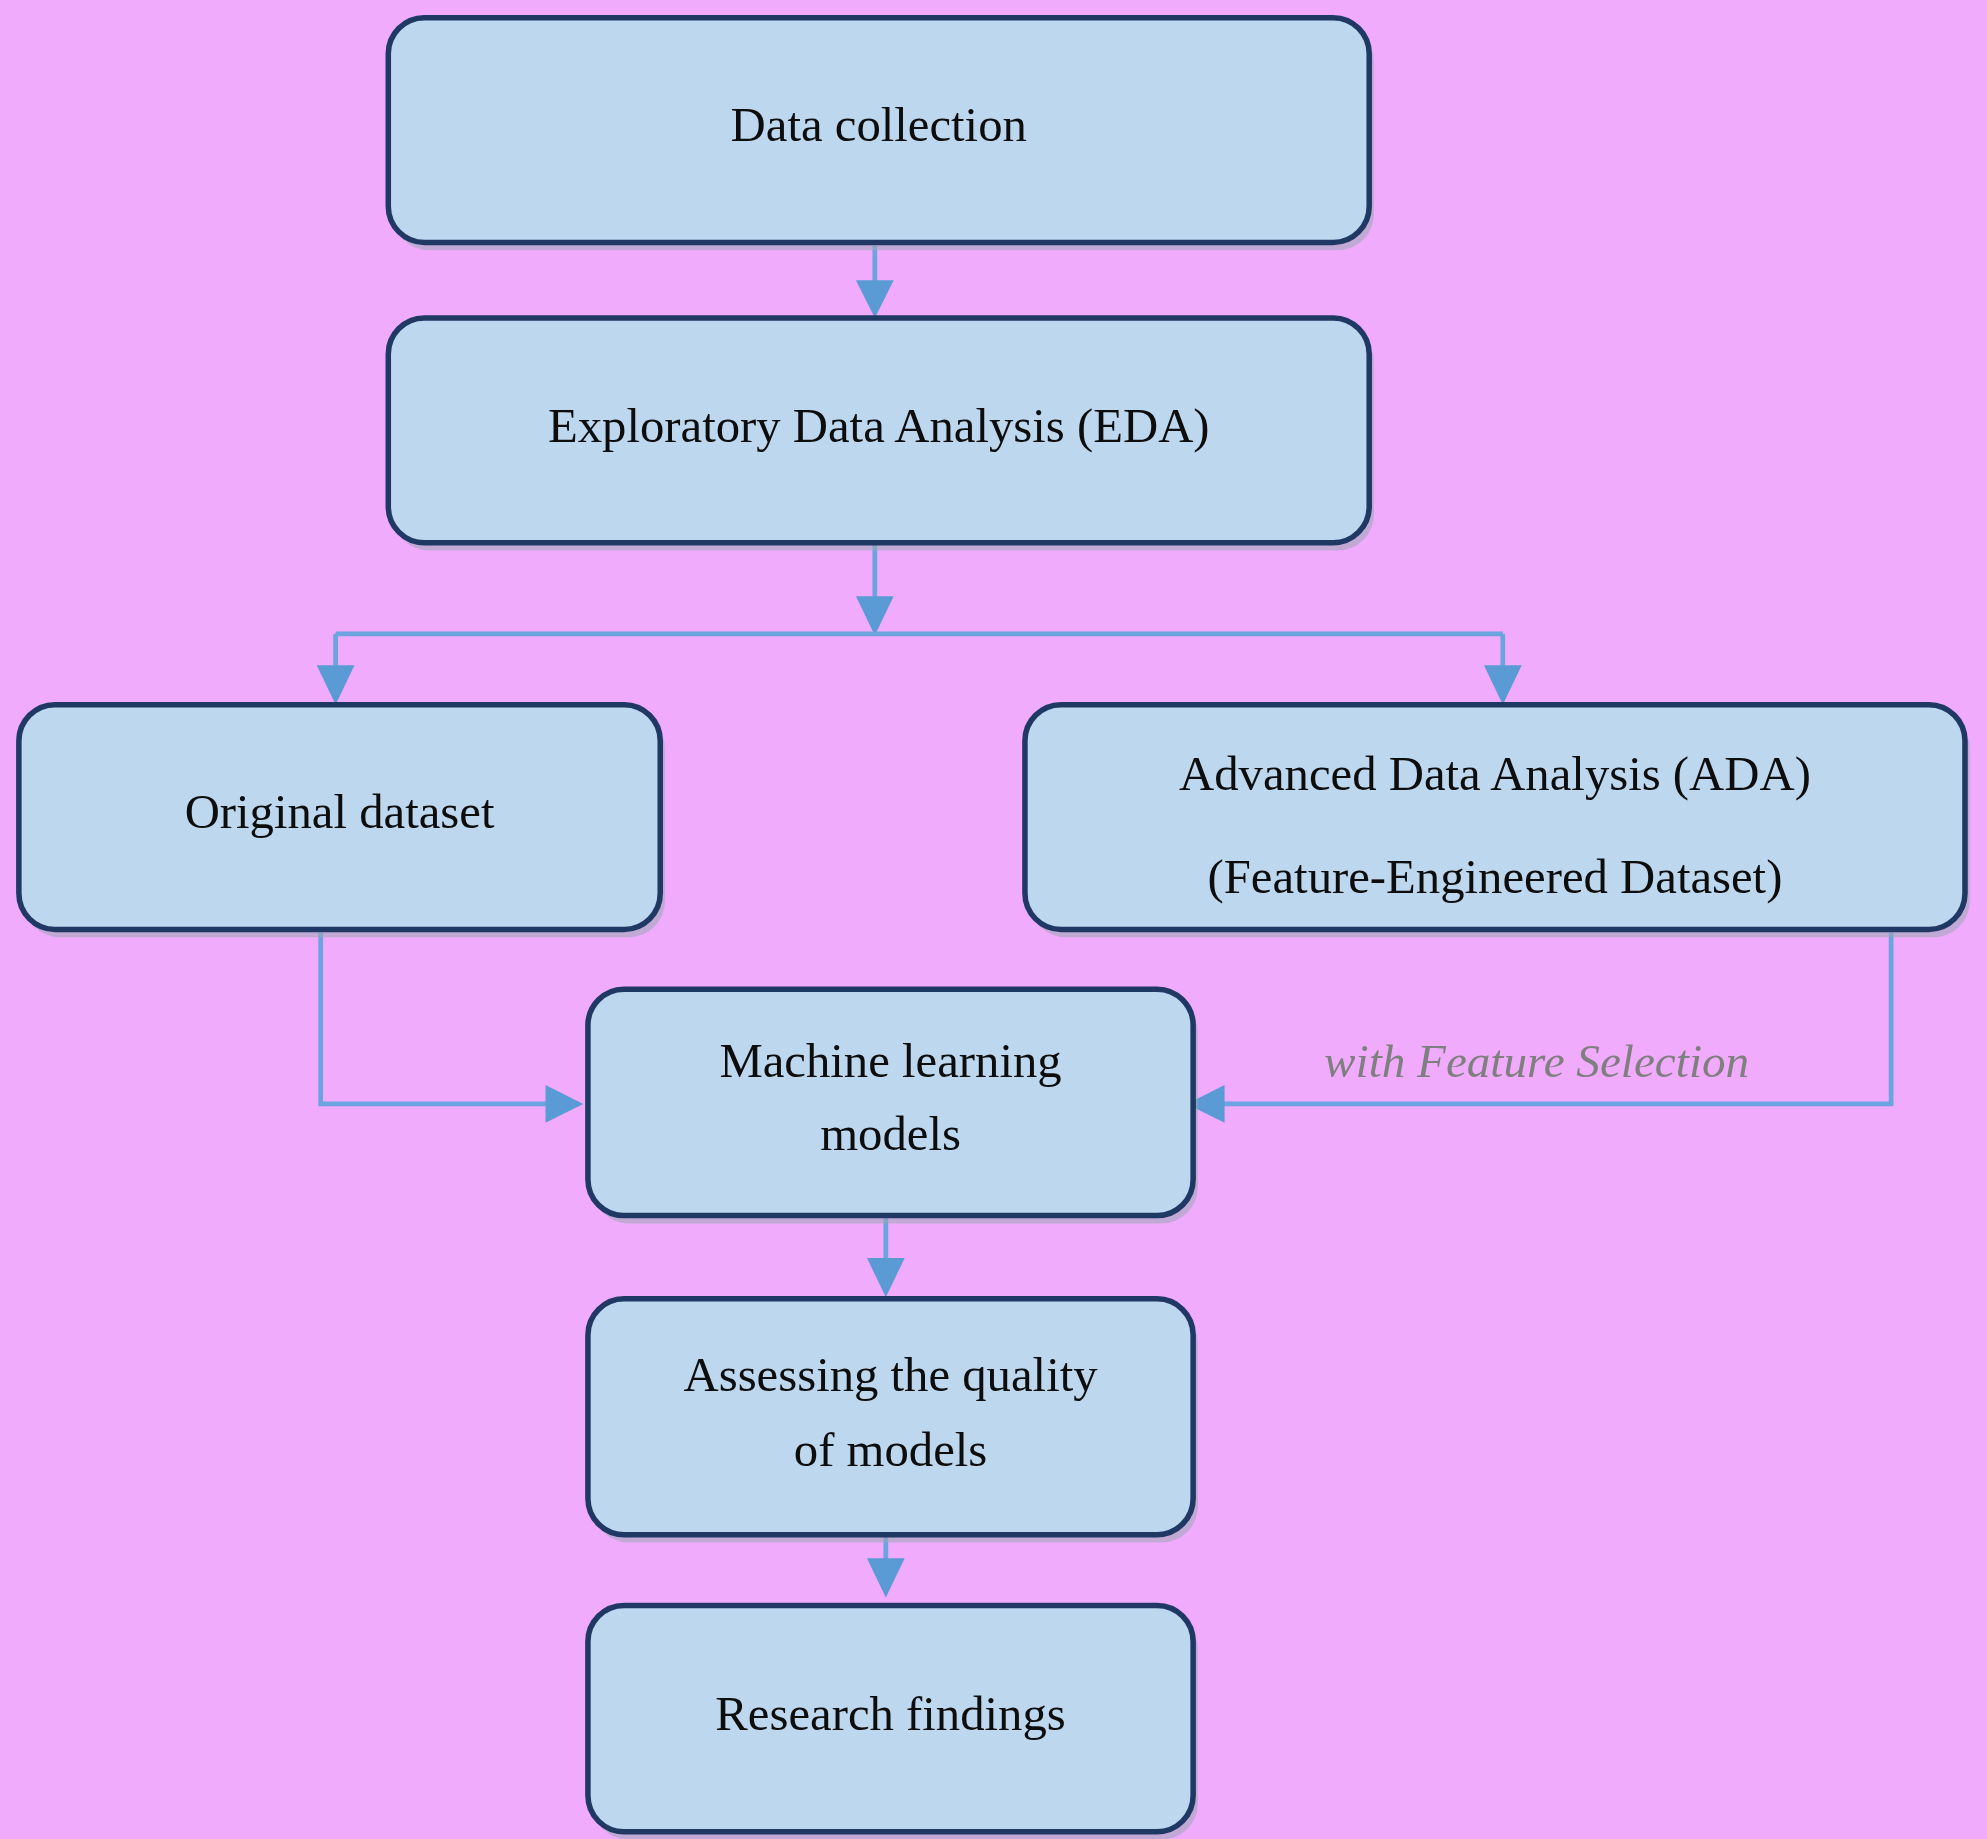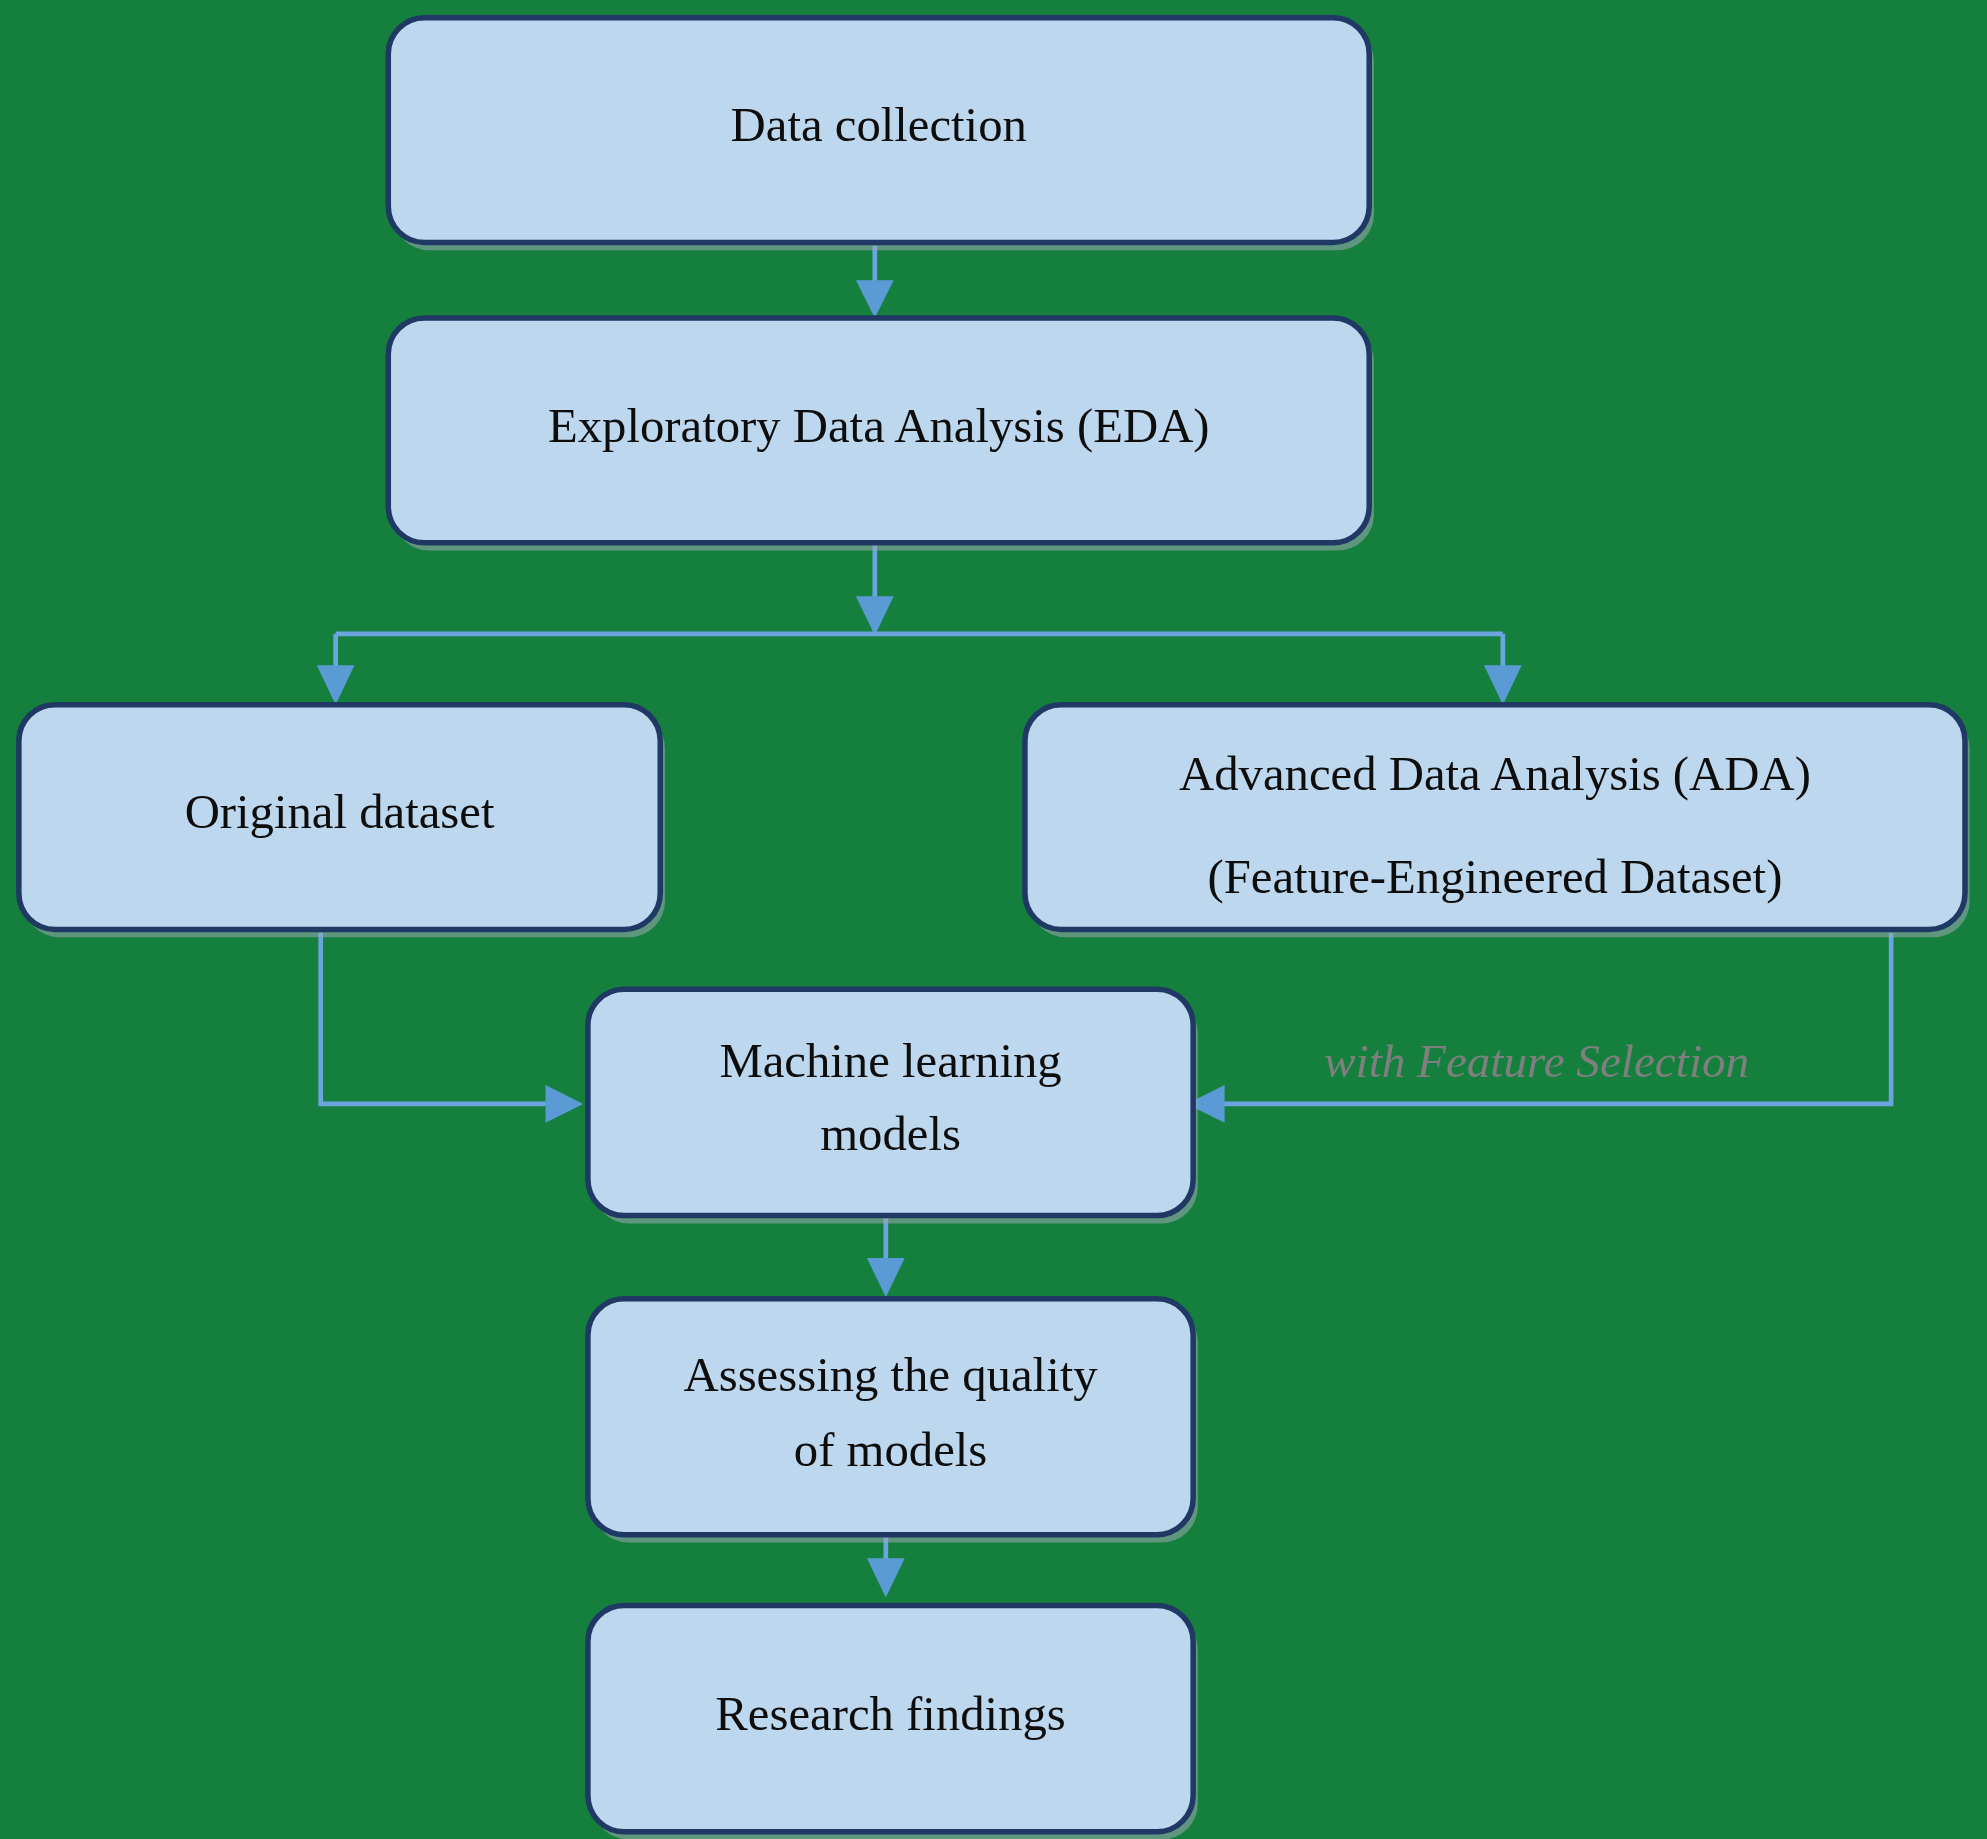--- a/index.html
+++ b/index.html
@@ -10,21 +10,21 @@
   body {
     width: 1987px;
     height: 1840px;
     font-family: "Liberation Serif", "DejaVu Serif", serif;
     overflow: hidden;
   }
   #flowchart-root {
     position: relative;
     width: 1987px;
     height: 1840px;
-    background: #15803d;
+    background: #f0abfc;
   }
   svg#flow-svg {
     position: absolute;
     top: 0;
     left: 0;
     width: 1987px;
     height: 1840px;
     display: block;
   }
   .node-box {

